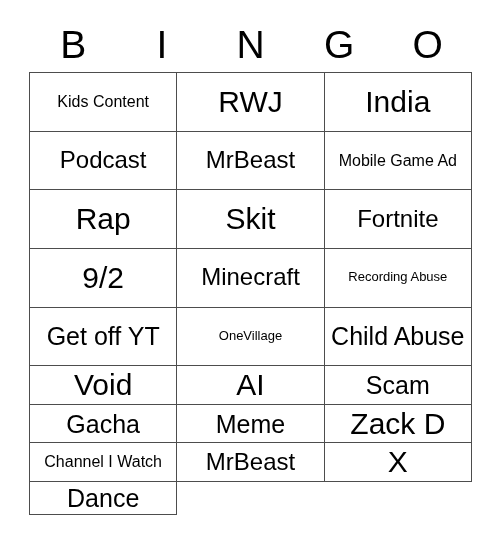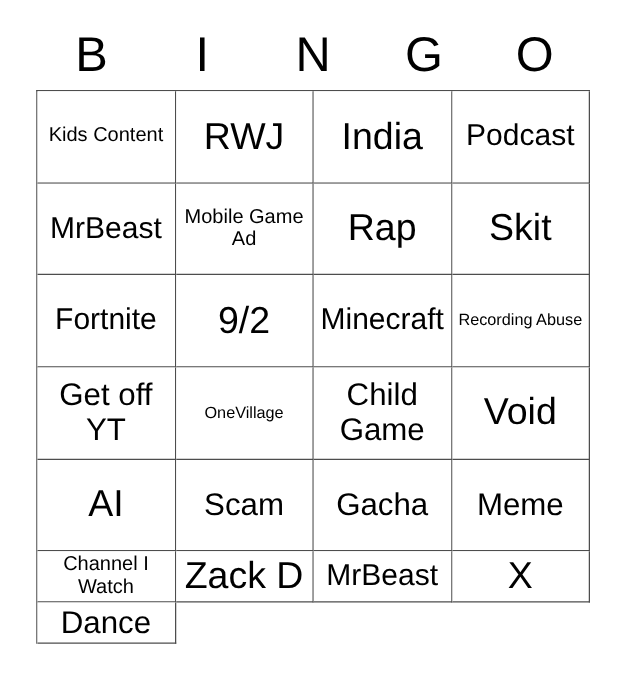--- a/index.html
+++ b/index.html
@@ -43,21 +43,21 @@
   }
 
   
   #grid {
     position: absolute;
     left: 29px;
     top: 72px;
     width: 443px;
     height: 443px;
     display: grid;
-    grid-template-columns: repeat(4, 1fr);
+    grid-template-columns: repeat(3, 1fr);
     grid-template-rows: repeat(5, 1fr);
     border-top: 1px solid #4d4d4d;
     border-left: 1px solid #4d4d4d;
     box-sizing: border-box;
   }
   .cell {
     border-right: 1px solid #4d4d4d;
     border-bottom: 1px solid #4d4d4d;
     box-sizing: border-box;
     display: flex;
@@ -135,44 +135,44 @@
     <div class="cell">
         <span class="sz-xs">Recording Abuse</span>
       </div>
     <div class="cell">
         <span class="sz-lg">Get off YT</span>
       </div>
     <div class="cell">
         <span class="sz-xs">OneVillage</span>
       </div>
     <div class="cell">
-        <span class="sz-lg">Child Game</span>
+        <span class="sz-lg">Child Abuse</span>
       </div>
 
     <div class="cell">
         <span class="sz-xl">Void</span>
       </div>
     <div class="cell">
         <span class="sz-xl">AI</span>
       </div>
     <div class="cell">
         <span class="sz-lg">Scam</span>
       </div>
     <div class="cell">
         <span class="sz-lg">Gacha</span>
       </div>
     <div class="cell">
         <span class="sz-lg">Meme</span>
       </div>
 
     <div class="cell">
-        <span class="sz-sm">Channel I Watch</span>
+        <span class="sz-xl">Zack D</span>
       </div>
     <div class="cell">
-        <span class="sz-xl">Zack D</span>
+        <span class="sz-sm">Channel I Watch</span>
       </div>
     <div class="cell">
         <span class="sz-md">MrBeast</span>
       </div>
     <div class="cell">
         <span class="sz-xl">X</span>
       </div>
     <div class="cell">
         <span class="sz-lg">Dance</span>
       </div>

